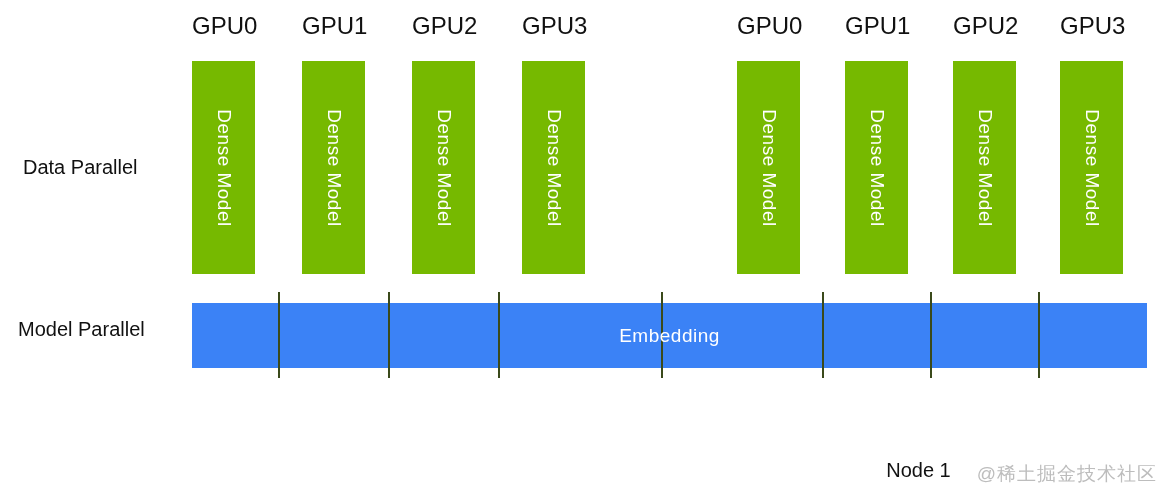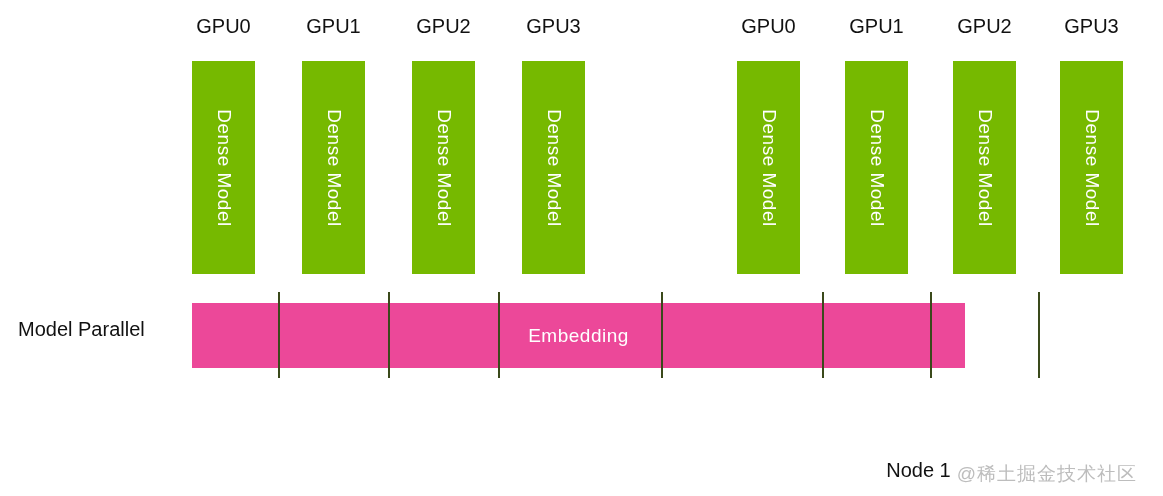--- a/index.html
+++ b/index.html
@@ -10,61 +10,62 @@
   .row-label {
     position:absolute; font-size:20px; font-weight:500; color:#111111;
     line-height:22px; white-space:nowrap;
   }
   .row-label.data-parallel  { left:23px; top:156px; }
   .row-label.model-parallel { left:18px; top:318px; }
 
   .gpu-col { position:absolute; top:13px; width:63px; }
   .gpu-label {
     height:26px; line-height:26px; text-align:center;
-    font-size:20px; font-weight:500; color:#111111; white-space:nowrap;
+    font-size:24px; font-weight:500; color:#111111; white-space:nowrap;
   }
   .dense-bar {
     margin-top:22px; width:63px; height:213px; background:#76b900;
     display:flex; align-items:center; justify-content:center;
   }
   .vtext {
     transform:rotate(90deg); white-space:nowrap;
     font-size:19px; letter-spacing:0.5px; color:#ffffff; font-weight:500;
   }
 
   .embedding-bar {
-    position:absolute; left:192px; top:303px; width:773px; height:65px;
-    background:#ec4899; display:flex; align-items:center; justify-content:center;
+    position:absolute; left:192px; top:303px; width:955px; height:65px;
+    background:#3b82f6; display:flex; align-items:center; justify-content:center;
   }
   .embedding-text {
     position:relative; z-index:3; font-size:19px; letter-spacing:0.5px;
     color:#ffffff; font-weight:500; white-space:nowrap;
   }
   .divider {
     position:absolute; top:292px; height:86px; width:2px;
     background:#3a4a1b; z-index:2;
   }
 
   .node-label {
     position:absolute; top:459px; text-align:center; font-size:20px;
     font-weight:500; color:#111111;
   }
   .node-label.node0 { left:192px; width:393px;margin-top:44px; }
   .node-label.node1 { left:737px; width:363px; }
 
   .watermark {
-    position:absolute; top:461px; right:26px; font-size:19px;
+    position:absolute; top:461px; right:6px; font-size:19px;
     color:#bdbdbd; white-space:nowrap; letter-spacing:1px;
   }
 </style>
 </head>
 <body>
 
 <div class="canvas">
 
+  <div class="row-label data-parallel">Data Parallel</div>
   <div class="row-label model-parallel">Model Parallel</div>
 
   <div class="gpu-col" style="left:192px">
     <div class="gpu-label">GPU0</div>
     <div class="dense-bar">
       <span class="vtext">Dense Model</span>
     </div>
   </div>
   <div class="gpu-col" style="left:302px">
     <div class="gpu-label">GPU1</div>

